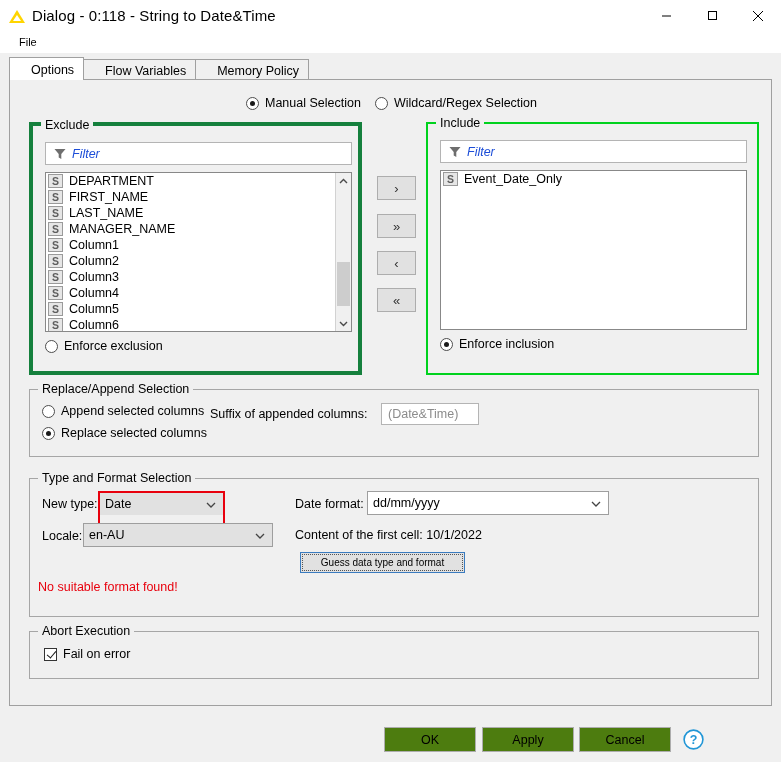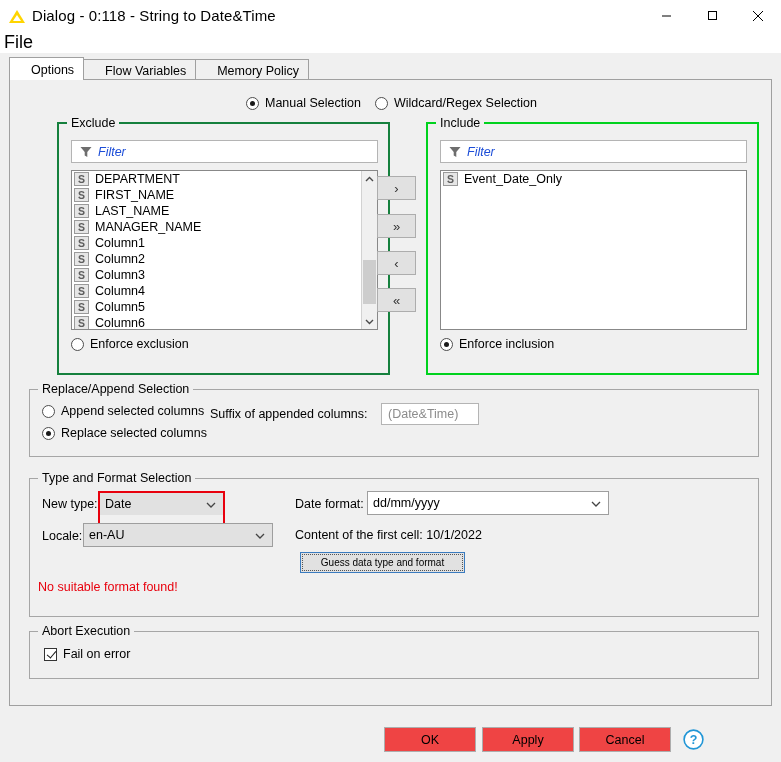--- a/index.html
+++ b/index.html
@@ -61,22 +61,22 @@
   .wc svg { display: block; }
 
   
   .menubar {
     position: absolute; left: 0; top: 31px;
     width: 781px; height: 22px;
     background: #ffffff;
     display: flex; align-items: center;
   }
   .menu-item {
-    padding: 2px 8px 2px 4px;
-    font-size: 18px;
+    padding: 2px 8px 2px 19px;
+    font-size: 11px;
   }
 
   
   .tabstrip {
     position: absolute; left: 9px; top: 58px;
     width: 763px; height: 22px;
     display: flex; align-items: flex-end;
   }
   .tab {
     height: 21px;
@@ -160,21 +160,21 @@
     background: transparent;
   }
   .group > .legend {
     position: absolute;
     top: -8px; left: 8px;
     background: #f0f0f0;
     padding: 0 4px;
     font-size: 12.5px;
     color: #000;
   }
-  .group.red { border: 2px solid #15803d; margin-left: 28px; }
+  .group.red { border: 4px solid #15803d; }
   .group.green { border: 2px solid #00d21e; }
 
   
   .filterbox {
     position: absolute;
     height: 23px;
     background: #fff;
     border: 1px solid #b4b4b4;
     display: flex; align-items: center;
     padding-left: 8px;
@@ -309,21 +309,21 @@
   }
 
   
   .bottombar {
     position: absolute; left: 0; top: 715px;
     width: 781px; height: 47px;
   }
   .dlgbtn {
     position: absolute;
     width: 92px; height: 25px;
-    background: #ef4444;
+    background: #4d7c0f;
     border: 1px solid #adadad;
     display: flex; align-items: center; justify-content: center;
     font-size: 12.5px;
   }
   .helpbtn {
     position: absolute;
     width: 22px; height: 22px;
     display: flex; align-items: center; justify-content: center;
   }
 </style>

